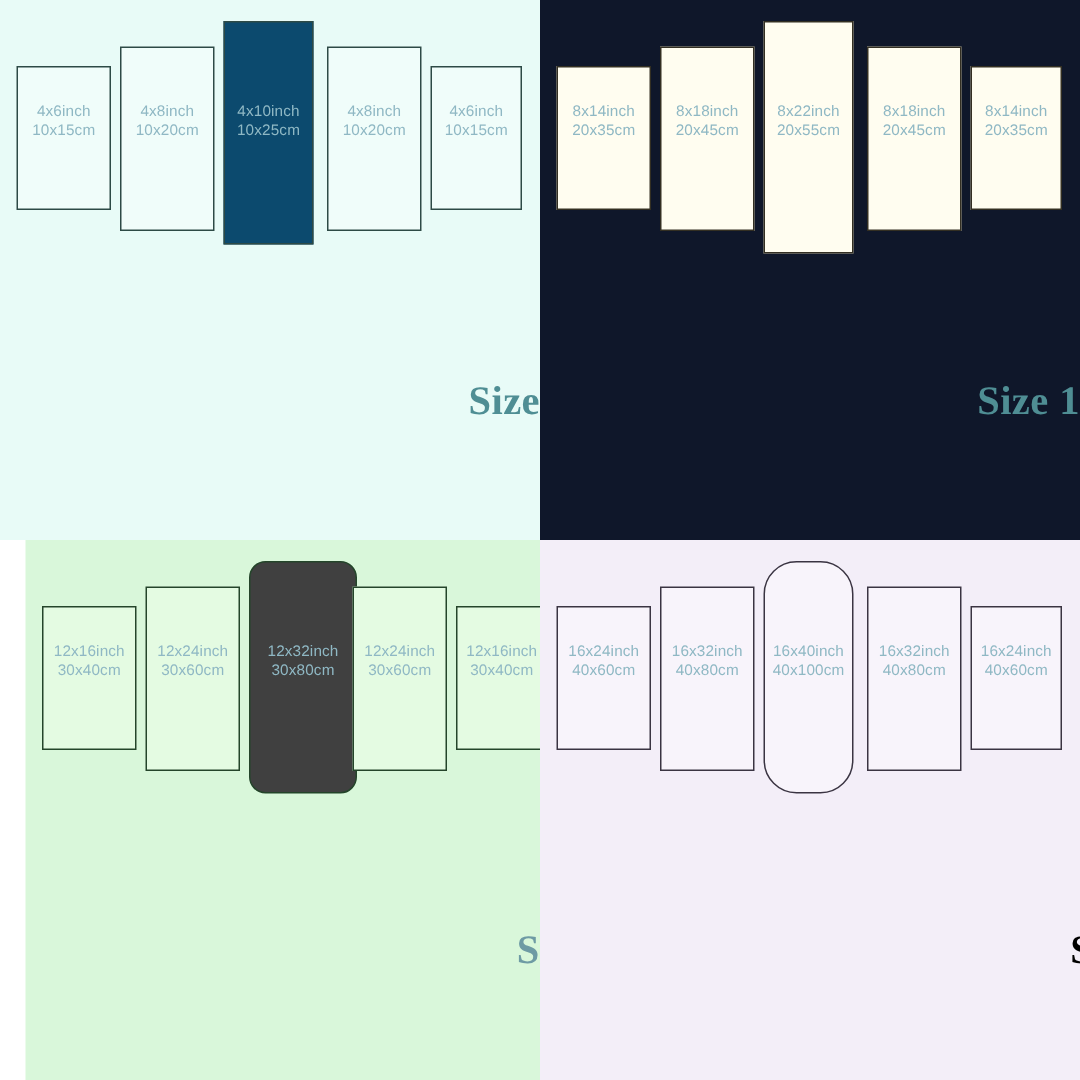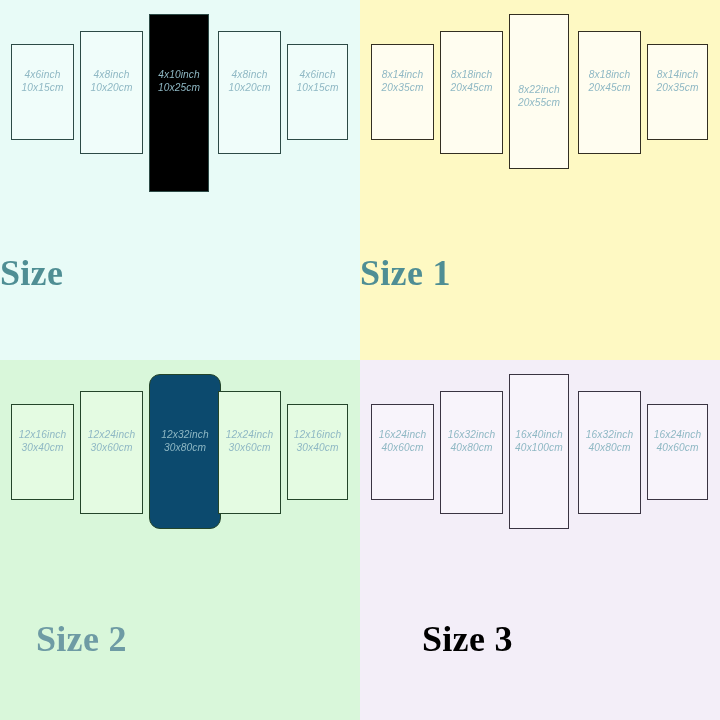--- a/index.html
+++ b/index.html
@@ -36,21 +36,20 @@
   }
 
   .panel {
     position: absolute;
     box-sizing: border-box;
     border-style: solid;
     border-width: 1.6px;
     display: flex;
     align-items: center;
     justify-content: center;
-    font-style: italic;
   }
 
   .panel-label {
     text-align: center;
     line-height: 1.28;
     white-space: nowrap;
     letter-spacing: 0.1px;
     font-size: 10.2px;
     font-family: "Liberation Sans", sans-serif;
     position: relative;
@@ -58,24 +57,24 @@
   }
 
   .panel-label .ln {
     display: block;
   }
 
   .quad-title {
     position: absolute;
     left: 0;
     width: 360px;
-    text-align: left;
+    text-align: right;
     font-family: "Liberation Serif", serif;
     font-weight: 700;
-    font-size: 36px;
+    font-size: 27px;
     letter-spacing: 0.3px;
   }
 
   
   .q-top .quad-title { top: 256px; }
   .q-bottom .quad-title { top: 622px; }
   .q-bottom .quad-title { top: 262px; padding-left: 36px; }
 </style>
 </head>
 <body>
@@ -88,91 +87,91 @@
             <span class="ln">4x6inch</span>
             <span class="ln">10x15cm</span>
           </div>
         </div>
         <div class="panel" style="left: 80px; top: 31px; width: 63px; height: 123px; border-color: rgb(45, 74, 70); background: rgb(240, 253, 250);">
           <div class="panel-label" style="color: rgb(143, 184, 196); position: absolute; left: 50%; transform: translateX(-50%); top: 36px;">
             <span class="ln">4x8inch</span>
             <span class="ln">10x20cm</span>
           </div>
         </div>
-        <div class="panel" style="left: 149px; top: 14px; width: 60px; height: 178px; border-color: rgb(45, 74, 70); background: #000000;">
+        <div class="panel" style="left: 149px; top: 14px; width: 60px; height: 149px; border-color: rgb(45, 74, 70); background: #0c4a6e;">
           <div class="panel-label" style="color: rgb(143, 184, 196); position: absolute; left: 50%; transform: translateX(-50%); top: 53px;">
             <span class="ln">4x10inch</span>
             <span class="ln">10x25cm</span>
           </div>
         </div>
         <div class="panel" style="left: 218px; top: 31px; width: 63px; height: 123px; border-color: rgb(45, 74, 70); background: rgb(240, 253, 250);">
           <div class="panel-label" style="color: rgb(143, 184, 196); position: absolute; left: 50%; transform: translateX(-50%); top: 36px;">
             <span class="ln">4x8inch</span>
             <span class="ln">10x20cm</span>
           </div>
         </div>
         <div class="panel" style="left: 287px; top: 44px; width: 61px; height: 96px; border-color: rgb(45, 74, 70); background: rgb(240, 253, 250);">
           <div class="panel-label" style="color: rgb(143, 184, 196); position: absolute; left: 50%; transform: translateX(-50%); top: 23px;">
             <span class="ln">4x6inch</span>
             <span class="ln">10x15cm</span>
           </div>
         </div>
       </div>
       <div class="quad-title" style="color: rgb(79, 142, 148); top: 252px;">Size</div>
     </div>
-    <div class="quadrant q-top" style="background: #fef9c3;">
+    <div class="quadrant q-top" style="background: #0f172a;">
       <div class="panels">
         <div class="panel" style="left: 11px; top: 44px; width: 63px; height: 96px; border-color: rgb(51, 47, 34); background: rgb(255, 253, 240);">
           <div class="panel-label" style="color: rgb(143, 184, 196); position: absolute; left: 50%; transform: translateX(-50%); top: 23px;">
             <span class="ln">8x14inch</span>
             <span class="ln">20x35cm</span>
           </div>
         </div>
         <div class="panel" style="left: 80px; top: 31px; width: 63px; height: 123px; border-color: rgb(51, 47, 34); background: rgb(255, 253, 240);">
           <div class="panel-label" style="color: rgb(143, 184, 196); position: absolute; left: 50%; transform: translateX(-50%); top: 36px;">
             <span class="ln">8x18inch</span>
             <span class="ln">20x45cm</span>
           </div>
         </div>
         <div class="panel" style="left: 149px; top: 14px; width: 60px; height: 155px; border-color: rgb(51, 47, 34); background: rgb(255, 253, 240);">
-          <div class="panel-label" style="color: rgb(143, 184, 196); position: absolute; left: 50%; transform: translateX(-50%); top: 53px; margin-top: 15px;">
+          <div class="panel-label" style="color: rgb(143, 184, 196); position: absolute; left: 50%; transform: translateX(-50%); top: 53px;">
             <span class="ln">8x22inch</span>
             <span class="ln">20x55cm</span>
           </div>
         </div>
         <div class="panel" style="left: 218px; top: 31px; width: 63px; height: 123px; border-color: rgb(51, 47, 34); background: rgb(255, 253, 240);">
           <div class="panel-label" style="color: rgb(143, 184, 196); position: absolute; left: 50%; transform: translateX(-50%); top: 36px;">
             <span class="ln">8x18inch</span>
             <span class="ln">20x45cm</span>
           </div>
         </div>
         <div class="panel" style="left: 287px; top: 44px; width: 61px; height: 96px; border-color: rgb(51, 47, 34); background: rgb(255, 253, 240);">
           <div class="panel-label" style="color: rgb(143, 184, 196); position: absolute; left: 50%; transform: translateX(-50%); top: 23px;">
             <span class="ln">8x14inch</span>
             <span class="ln">20x35cm</span>
           </div>
         </div>
       </div>
       <div class="quad-title" style="color: rgb(79, 142, 148); top: 252px; font-family: Liberation Serif, serif;">Size 1</div>
     </div>
-    <div class="quadrant q-bottom" style="background: rgb(217, 247, 218);">
+    <div class="quadrant q-bottom" style="background: rgb(217, 247, 218); margin-left: 17px;">
       <div class="panels">
         <div class="panel" style="left: 11px; top: 44px; width: 63px; height: 96px; border-color: rgb(36, 69, 42); background: rgb(228, 251, 226);">
           <div class="panel-label" style="color: rgb(143, 184, 196); position: absolute; left: 50%; transform: translateX(-50%); top: 23px;">
             <span class="ln">12x16inch</span>
             <span class="ln">30x40cm</span>
           </div>
         </div>
         <div class="panel" style="left: 80px; top: 31px; width: 63px; height: 123px; border-color: rgb(36, 69, 42); background: rgb(228, 251, 226);">
           <div class="panel-label" style="color: rgb(143, 184, 196); position: absolute; left: 50%; transform: translateX(-50%); top: 36px;">
             <span class="ln">12x24inch</span>
             <span class="ln">30x60cm</span>
           </div>
         </div>
-        <div class="panel" style="left: 149px; top: 14px; width: 72px; height: 155px; border-color: rgb(36, 69, 42); background: #0c4a6e; border-radius: 11px;">
+        <div class="panel" style="left: 149px; top: 14px; width: 72px; height: 155px; border-color: rgb(36, 69, 42); background: #404040; border-radius: 11px;">
           <div class="panel-label" style="color: rgb(143, 184, 196); position: absolute; left: 50%; transform: translateX(-50%); top: 53px;">
             <span class="ln">12x32inch</span>
             <span class="ln">30x80cm</span>
           </div>
         </div>
         <div class="panel" style="left: 218px; top: 31px; width: 63px; height: 123px; border-color: rgb(36, 69, 42); background: rgb(228, 251, 226);">
           <div class="panel-label" style="color: rgb(143, 184, 196); position: absolute; left: 50%; transform: translateX(-50%); top: 36px;">
             <span class="ln">12x24inch</span>
             <span class="ln">30x60cm</span>
           </div>
@@ -193,21 +192,21 @@
             <span class="ln">16x24inch</span>
             <span class="ln">40x60cm</span>
           </div>
         </div>
         <div class="panel" style="left: 80px; top: 31px; width: 63px; height: 123px; border-color: rgb(58, 52, 66); background: rgb(248, 244, 251);">
           <div class="panel-label" style="color: rgb(143, 184, 196); position: absolute; left: 50%; transform: translateX(-50%); top: 36px;">
             <span class="ln">16x32inch</span>
             <span class="ln">40x80cm</span>
           </div>
         </div>
-        <div class="panel" style="left: 149px; top: 14px; width: 60px; height: 155px; border-color: rgb(58, 52, 66); background: rgb(248, 244, 251);">
+        <div class="panel" style="left: 149px; top: 14px; width: 60px; height: 155px; border-color: rgb(58, 52, 66); background: rgb(248, 244, 251); border-radius: 22px;">
           <div class="panel-label" style="color: rgb(143, 184, 196); position: absolute; left: 50%; transform: translateX(-50%); top: 53px;">
             <span class="ln">16x40inch</span>
             <span class="ln">40x100cm</span>
           </div>
         </div>
         <div class="panel" style="left: 218px; top: 31px; width: 63px; height: 123px; border-color: rgb(58, 52, 66); background: rgb(248, 244, 251);">
           <div class="panel-label" style="color: rgb(143, 184, 196); position: absolute; left: 50%; transform: translateX(-50%); top: 36px;">
             <span class="ln">16x32inch</span>
             <span class="ln">40x80cm</span>
           </div>

